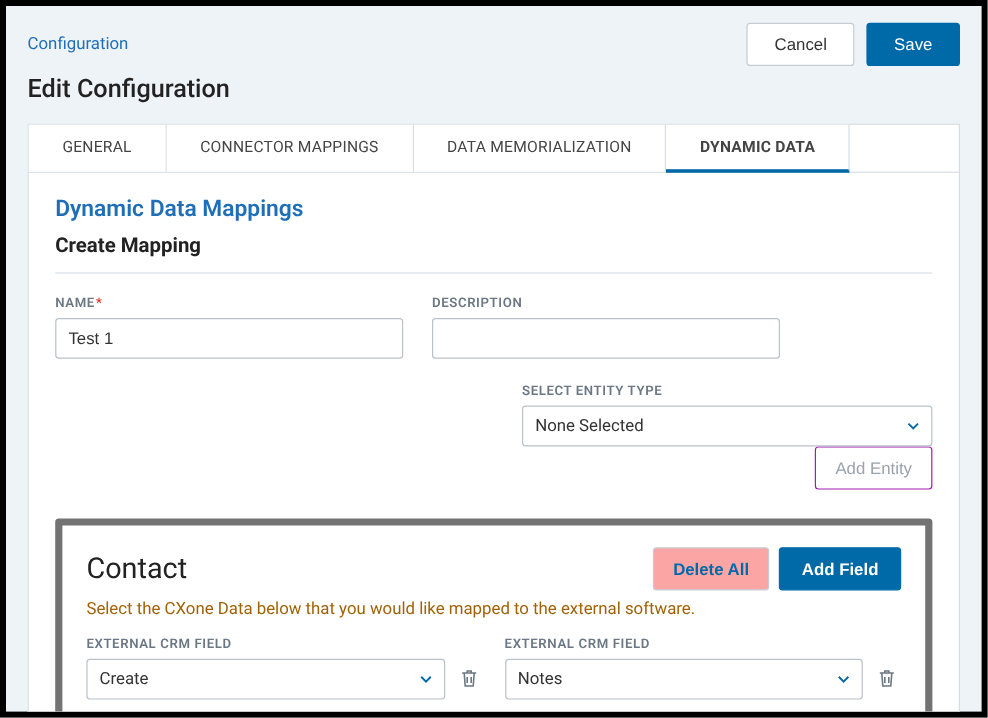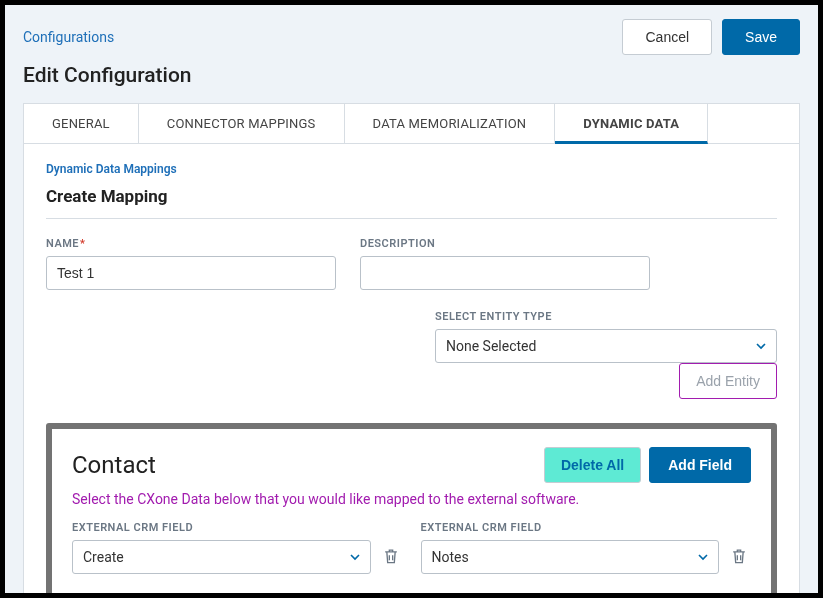--- a/index.html
+++ b/index.html
@@ -67,21 +67,21 @@
   }
   .tab.active {
     font-weight: 700;
     border-bottom: 3px solid #0069a8;
     margin-bottom: -1px;
     padding-bottom: 10px;
   }
   .panel-body { padding: 18px 22px; }
   .section-link {
     color: #1e6fb8;
-    font-size: 12px;
+    font-size: 19px;
     font-weight: 600;
     margin-bottom: 10px;
   }
   .section-title {
     font-size: 17px;
     font-weight: 700;
     color: #222;
     margin-bottom: 12px;
   }
   .hr { border: none; border-top: 1px solid #d7dde3; margin-bottom: 18px; }
@@ -131,50 +131,50 @@
   .card {
     border: 6px solid #737373;
     border-radius: 3px;
     padding: 18px 20px 20px;
     margin-top: 24px;
   }
   .card-head { display: flex; justify-content: space-between; align-items: center; margin-bottom: 8px; }
   .card-title { font-size: 24px; color: #222; font-weight: 400; }
   .card-actions { display: flex; gap: 8px; }
   .btn-outline-link {
-    background: #5eead4;
+    background: #fca5a5;
     border: 1px solid #c5ccd3;
     color: #0069a8;
     font-weight: 600;
     padding: 9px 16px;
     border-radius: 3px;
     font-size: 14px;
     cursor: pointer;
     text-align: right;
   }
-  .card-desc { font-size: 14px; color: #a21caf; margin-bottom: 14px; }
+  .card-desc { font-size: 14px; color: #a16207; margin-bottom: 14px; }
   .crm-row { display: flex; gap: 18px; }
   .crm-col { flex: 1; }
   .crm-field-row { display: flex; gap: 10px; align-items: center; margin-top: 6px; }
   .crm-field-row .select-wrap { flex: 1; width: auto; }
   .icon-btn {
     width: 22px;
     height: 22px;
     color: #6b7784;
     cursor: pointer;
     flex: 0 0 22px;
   }
   svg { display: block; }
 </style>
 </head>
 <body>
 
 <div class="window">
   <div class="top-row">
-    <div class="breadcrumb">Configurations</div>
+    <div class="breadcrumb">Configuration</div>
     <div class="top-actions">
       <button class="btn">Cancel</button>
       <button class="btn btn-primary">Save</button>
     </div>
   </div>
   <div class="page-title">Edit Configuration</div>
 
   <div class="panel">
     <div class="tabs">
       <div class="tab">GENERAL</div>

